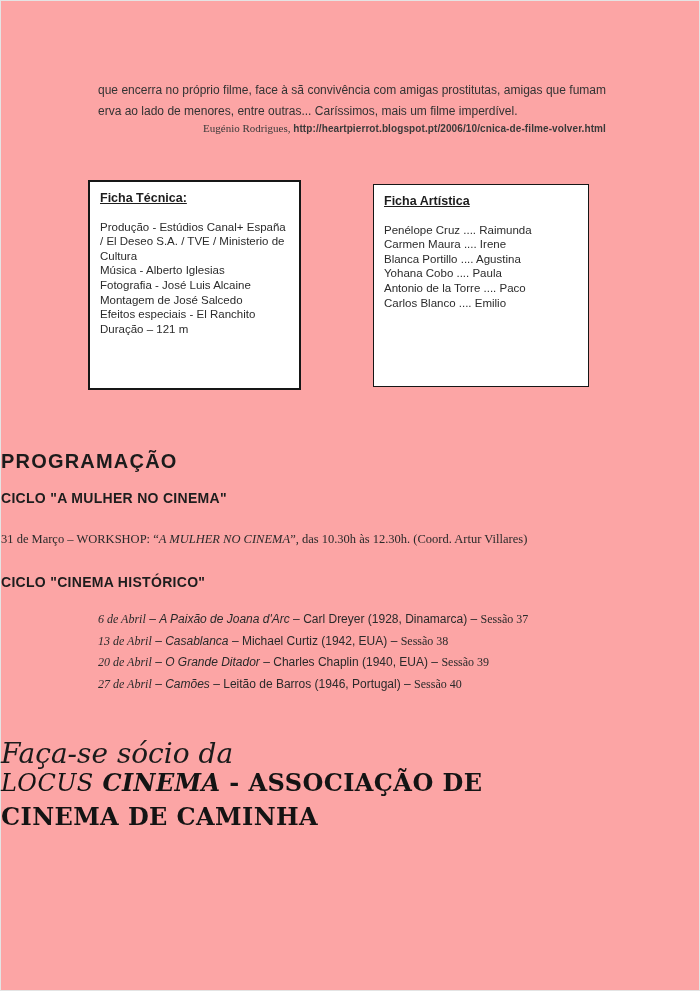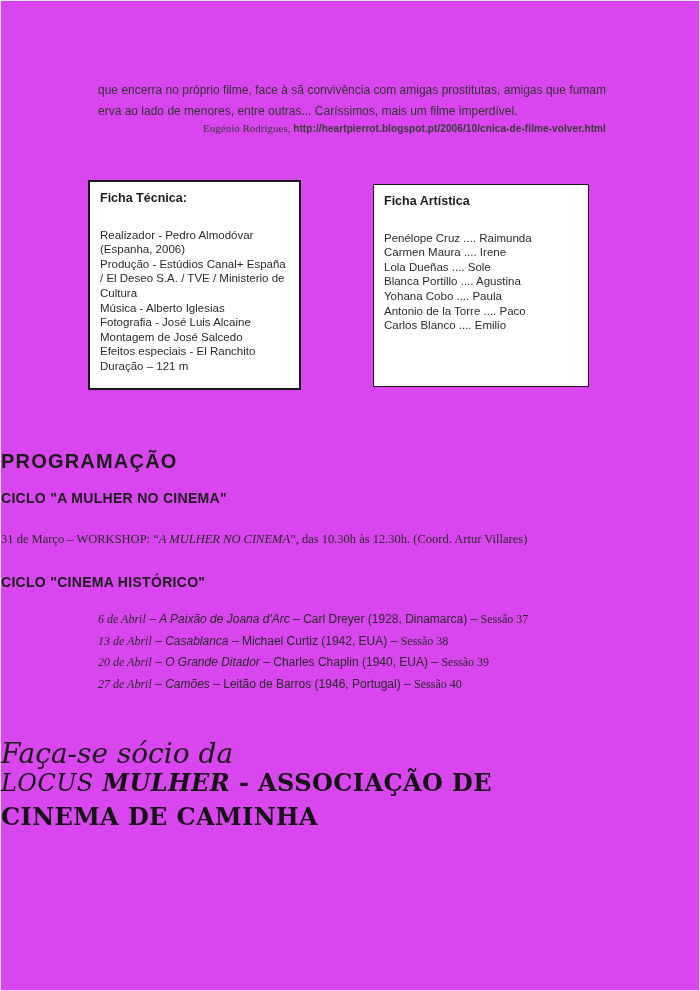--- a/index.html
+++ b/index.html
@@ -2,21 +2,21 @@
 <html><head>
 <meta charset="utf-8">
 <style>
   * { margin:0; padding:0; box-sizing:border-box; }
   html,body { background:#fff; }
   body {
     width:700px; height:991px; position:relative; overflow:hidden;
     font-family:"Liberation Sans", sans-serif; color:#2e2e2e;
   }
   .page {
-    position:absolute; inset:0; background:#d946ef;
+    position:absolute; inset:0; background:#fca5a5;
     border:1px solid #e4e4e4;
     padding-left:28px;
   }
   
   .intro {
     position:absolute; left:97px; top:79px; width:508px;
     font-size:12px; line-height:21px; text-align:justify; color:#333;
   }
   .attribution {
     position:absolute; left:97px; top:121px; width:508px; text-align:right;
@@ -28,22 +28,22 @@
     color:#3a3a3a; letter-spacing:0.1px;
   }
   
   .info-box {
     position:absolute; background:#fff; border:2px solid #161616;
     padding:9px 10px; font-size:11.5px; line-height:14.6px; color:#2b2b2b;
   }
   .box-tecnica { left:87px; top:179px; width:213px; height:210px; }
   .box-artistica { left:372px; top:183px; width:216px; height:203px; border-width:1.5px; }
   .box-title {
-    font-weight:bold; font-size:12.5px;
-    margin-bottom:22px; color:#1d1d1d;
+    font-weight:bold; text-decoration:underline; font-size:12.5px;
+    margin-bottom:14px; color:#1d1d1d;
   }
   
   .centered { position:absolute; left:0; width:700px; text-align:left; }
   .program-title {
     top:449px; font-size:20px; font-weight:bold; letter-spacing:1.2px; color:#1b1b1b;
   }
   .cycle-title {
     font-size:14px; font-weight:bold; letter-spacing:0.3px; color:#1d1d1d;
   }
   .cycle-1 { top:489px; }
@@ -77,34 +77,32 @@
 <div class="page">
 
   <p class="intro">que encerra no próprio filme, face à sã convivência com amigas prostitutas, amigas que fumam erva ao lado de menores, entre outras... Caríssimos, mais um filme imperdível.</p>
 
   <div class="attribution">
     <span>Eugénio Rodrigues, </span><span class="attr-url">http://heartpierrot.blogspot.pt/2006/10/cnica-de-filme-volver.html</span>
   </div>
 
   <div class="info-box box-tecnica">
     <div class="box-title">Ficha Técnica:</div>
-    <div>Realizador - Pedro Almodóvar (Espanha, 2006)</div>
     <div>Produção - Estúdios Canal+ España / El Deseo S.A. / TVE / Ministerio de Cultura</div>
     <div>Música - Alberto Iglesias</div>
     <div>Fotografia - José Luis Alcaine</div>
     <div>Montagem de José Salcedo</div>
     <div>Efeitos especiais - El Ranchito</div>
     <div>Duração – 121 m</div>
   </div>
 
   <div class="info-box box-artistica">
     <div class="box-title">Ficha Artística</div>
     <div>Penélope Cruz .... Raimunda</div>
     <div>Carmen Maura .... Irene</div>
-    <div>Lola Dueñas .... Sole</div>
     <div>Blanca Portillo .... Agustina</div>
     <div>Yohana Cobo .... Paula</div>
     <div>Antonio de la Torre .... Paco</div>
     <div>Carlos Blanco .... Emilio</div>
   </div>
 
   <div class="centered program-title">PROGRAMAÇÃO</div>
 
   <div class="centered cycle-title cycle-1">CICLO "A MULHER NO CINEMA"</div>
 
@@ -151,19 +149,19 @@
       <span class="sep">–</span>
       <span class="f-session">Sessão 40</span>
     </div>
   </div>
 
   <div class="centered lead">Faça-se sócio da</div>
 
   <div class="centered org">
     <div>
       <span class="org-locus">LOCUS</span>
-      <span class="org-cinemae">MULHER</span>
+      <span class="org-cinemae">CINEMA</span>
       <span>- ASSOCIAÇÃO DE</span>
     </div>
     <div>CINEMA DE CAMINHA</div>
   </div>
 
 </div>
 
 </body></html>

